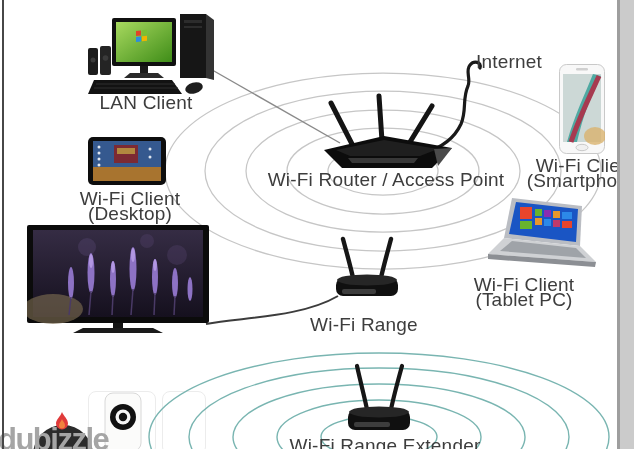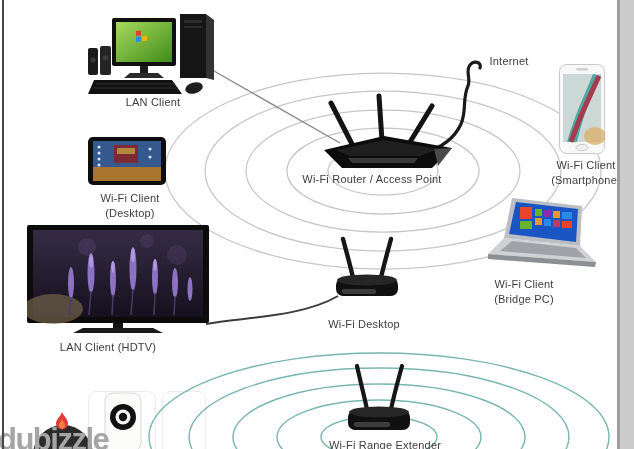--- a/index.html
+++ b/index.html
@@ -3,21 +3,21 @@
 <meta charset="utf-8">
 <style>
   html,body{margin:0;padding:0;background:#e9e9e9;}
   #stage{
     position:relative;width:634px;height:449px;background:#ffffff;
     overflow:hidden;font-family:"Liberation Sans", sans-serif;
   }
   .abs{position:absolute;}
   .label{
     position:absolute;transform:translateX(-50%);
-    font-size:11px;line-height:15px;color:var(--label-text,#3d3d3d);
+    font-size:19px;line-height:15px;color:var(--label-text,#3d3d3d);
     white-space:nowrap;text-align:center;letter-spacing:.2px;
   }
   .ring-gray{fill:none;stroke:var(--router-ring,#c6c6c6);stroke-width:1.25;}
   .ring-teal{fill:none;stroke:var(--extender-ring,#79b5b1);stroke-width:1.4;}
   .wire{fill:none;stroke:var(--wire-gray,#8a8a8a);stroke-width:1.4;}
   .wire-dark{fill:none;stroke:#3c3c3c;stroke-width:2;}
   .cable{fill:none;stroke:var(--cable-black,#1a1a1a);stroke-width:3.2;stroke-linecap:round;}
   .card{position:absolute;border:1px solid #ececec;border-radius:8px;background:#fff;}
   #speaker-dome{
     position:absolute;left:33px;top:425px;width:60px;height:30px;
@@ -207,31 +207,30 @@
 
   <svg class="abs z2" style="left:104px;top:392px" width="38" height="60" viewBox="0 0 38 60">
     <rect x="1" y="1" width="36" height="58" rx="8" fill="#fbfbfa" stroke="#d8d8d8"></rect>
     <circle cx="19" cy="25" r="13" fill="#111"></circle>
     <circle cx="19" cy="25" r="7.5" fill="#f5f5f5"></circle>
     <circle cx="19" cy="25" r="4.2" fill="#111"></circle>
   </svg>
 
   <div id="speaker-dome" class="z2"></div>
 
-  <div class="label z3" style="left:153px;top:95px">LAN Client</div>
+  <div class="label z3" style="left:146px;top:95px">LAN Client</div>
   <div class="label z3" style="left:130px;top:191px">Wi-Fi Client</div>
   <div class="label z3" style="left:130px;top:206px">(Desktop)</div>
-  <div class="label z3" style="left:108px;top:340px">LAN Client (HDTV)</div>
-  <div class="label z3" style="left:372px;top:172px">Wi-Fi Router / Access Point</div>
+  <div class="label z3" style="left:386px;top:172px">Wi-Fi Router / Access Point</div>
   <div class="label z3" style="left:509px;top:54px">Internet</div>
   <div class="label z3" style="left:586px;top:158px">Wi-Fi Client</div>
   <div class="label z3" style="left:586px;top:173px">(Smartphone)</div>
   <div class="label z3" style="left:524px;top:277px">Wi-Fi Client</div>
-  <div class="label z3" style="left:524px;top:292px">(Bridge PC)</div>
-  <div class="label z3" style="left:364px;top:317px">Wi-Fi Desktop</div>
+  <div class="label z3" style="left:524px;top:292px">(Tablet PC)</div>
+  <div class="label z3" style="left:364px;top:317px">Wi-Fi Range</div>
   <div class="label z3" style="left:385px;top:438px">Wi-Fi Range Extender</div>
 
   <div id="watermark-text" class="z4">dubizzle</div>
   <svg class="abs z4" style="left:55px;top:412px" width="14" height="18" viewBox="0 0 14 18">
     <path d="M7,0 C8.5,4 13,7 13,11.5 A6,6 0 1 1 1,11.5 C1,7.5 5.5,4.5 7,0 Z" fill="var(--flame-red,#e03a3a)"></path>
     <path d="M7,7 C7.8,9.5 10,10.5 10,13.5 A3,3 0 1 1 4,13.5 C4,11 6.2,9.5 7,7 Z" fill="#f0823f"></path>
   </svg>
 
   <div id="border-left" class="z5"></div>
   <div id="edge-dark" class="z5"></div>

